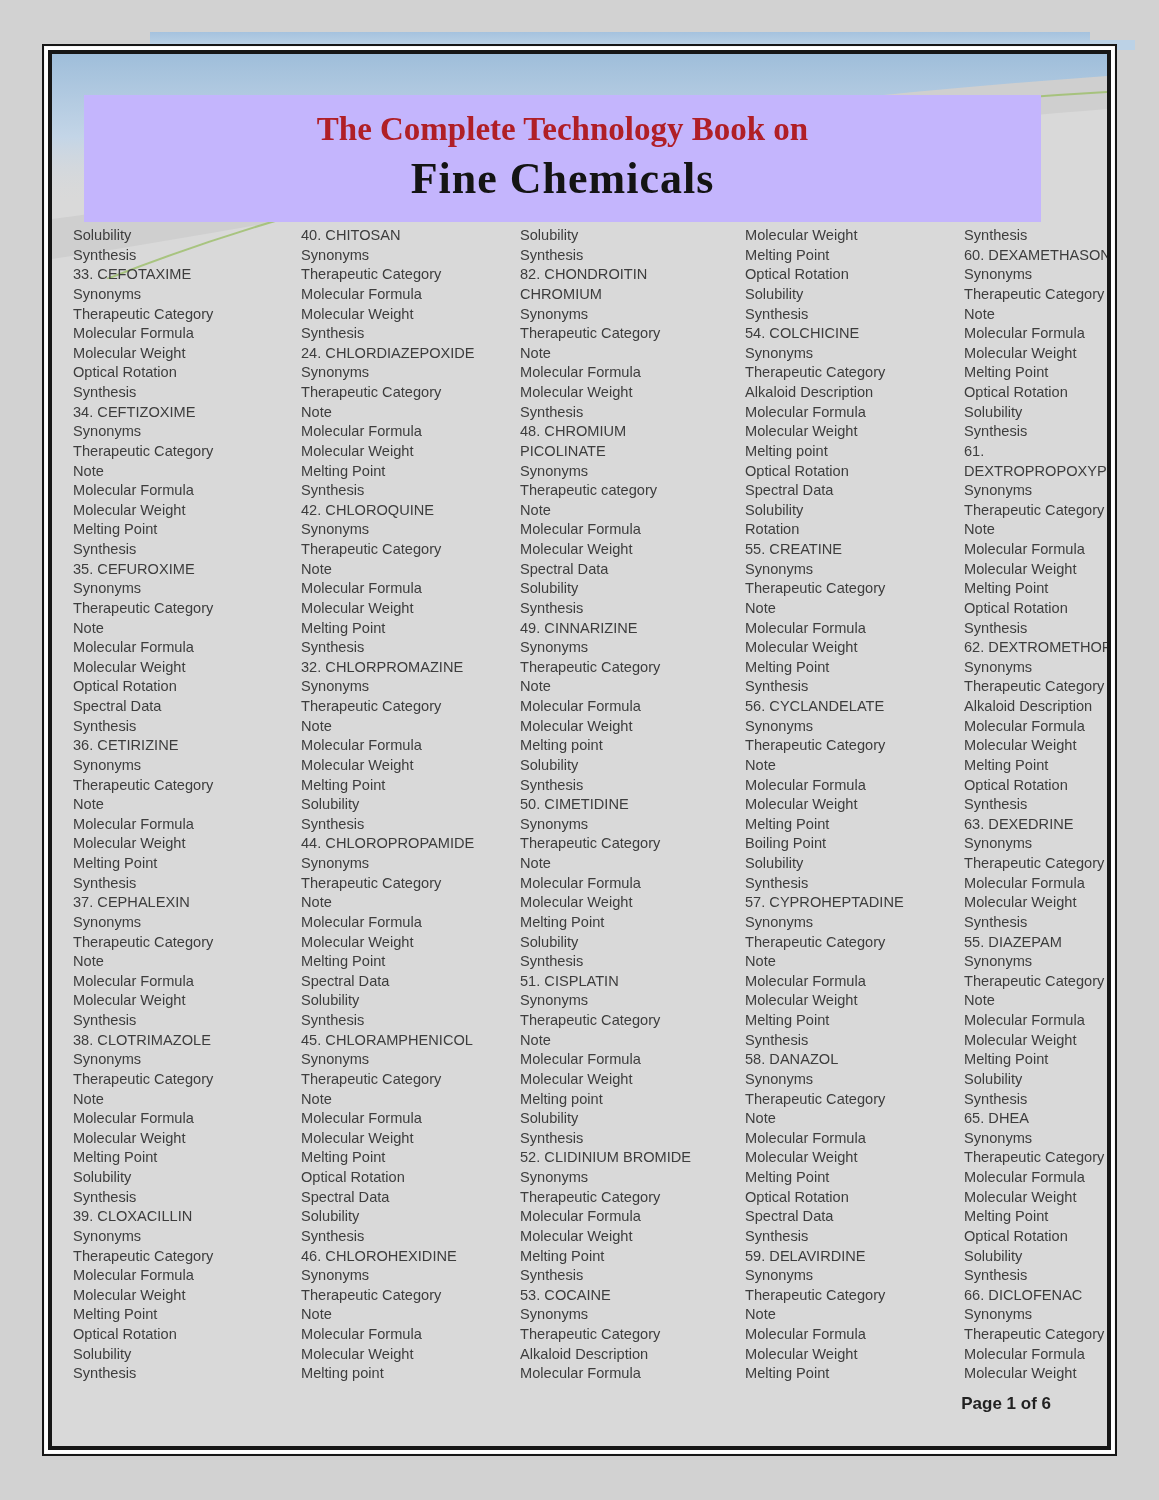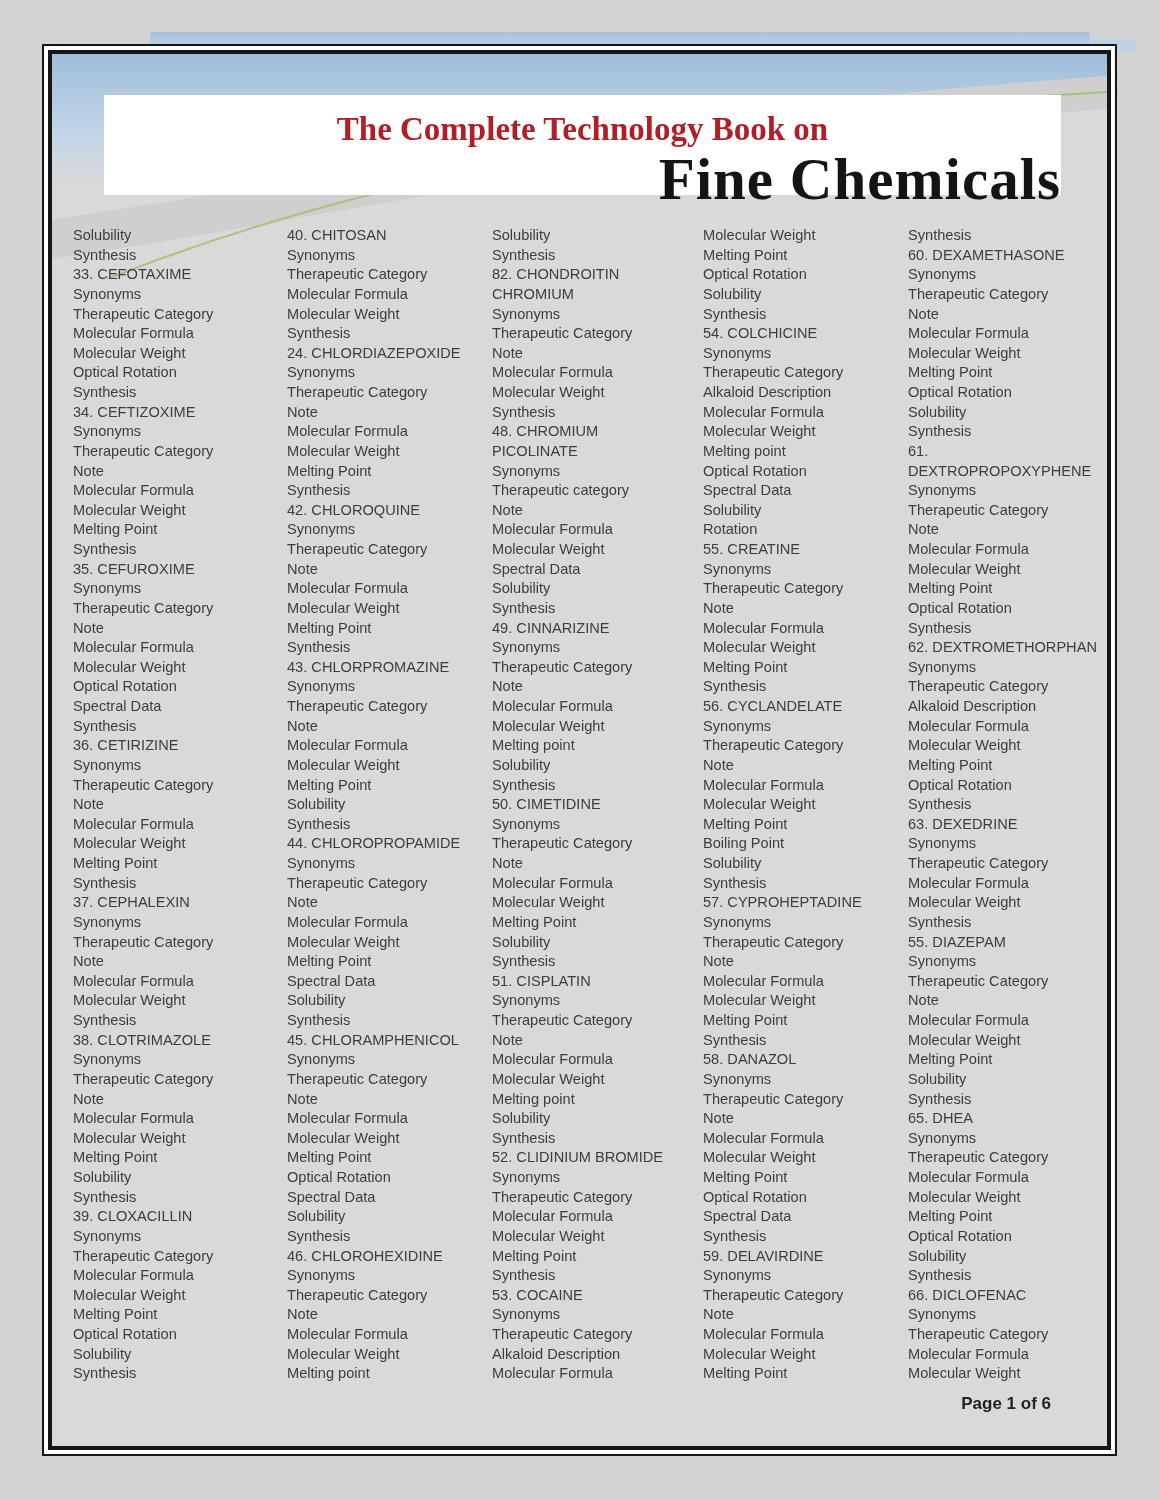--- a/index.html
+++ b/index.html
@@ -23,36 +23,36 @@
     position:absolute;left:42px;top:44px;width:1071px;height:1408px;
     background:#ffffff;border:2px solid #161616;
     box-shadow:0 0 0 1px #f6f6f6 inset;
   }
   .sheet-inner{
     position:absolute;left:4px;top:4px;right:4px;bottom:4px;
     border:4px solid #161616;background:#d9d9d9;overflow:hidden;
   }
   .deco{position:absolute;left:0;top:0;width:100%;height:225px;}
   .header-box{
-    position:absolute;left:52px;top:41px;width:957px;height:100px;
-    background:#ffffff;text-align:center;
+    position:absolute;left:32px;top:41px;width:957px;height:127px;
+    background:#c4b5fd;text-align:center;
   }
   .title1{
     margin-top:16px;
     font-family:"Liberation Serif", serif;font-weight:bold;
     font-size:33px;line-height:36px;color:#b01f26;
   }
   .title2{
     margin-top:2px;
     font-family:"Liberation Serif", serif;font-weight:bold;
-    font-size:59px;line-height:60px;color:#141414;letter-spacing:1px;text-align:right;
+    font-size:44px;line-height:60px;color:#141414;letter-spacing:1px;
   }
   .columns{
     position:absolute;left:21px;top:172px;width:1040px;
-    display:flex;align-items:flex-start;
+    display:flex;align-items:flex-start;gap:14px;
   }
   .toc-col{flex:0 0 auto;}
   .toc-col:nth-child(1){width:214px;}
   .toc-col:nth-child(2){width:205px;}
   .toc-col:nth-child(3){width:211px;}
   .toc-col:nth-child(4){width:205px;}
   .toc-col:nth-child(5){width:180px;}
   .toc-line{
     font-size:14.6px;line-height:19.63px;color:#3d3d3d;
     white-space:nowrap;
@@ -168,21 +168,21 @@
           <div class="toc-line">Melting Point</div>
           <div class="toc-line">Synthesis</div>
           <div class="toc-line">42. CHLOROQUINE</div>
           <div class="toc-line">Synonyms</div>
           <div class="toc-line">Therapeutic Category</div>
           <div class="toc-line">Note</div>
           <div class="toc-line">Molecular Formula</div>
           <div class="toc-line">Molecular Weight</div>
           <div class="toc-line">Melting Point</div>
           <div class="toc-line">Synthesis</div>
-          <div class="toc-line">43. CHLORPROMAZINE</div>
+          <div class="toc-line">32. CHLORPROMAZINE</div>
           <div class="toc-line">Synonyms</div>
           <div class="toc-line">Therapeutic Category</div>
           <div class="toc-line">Note</div>
           <div class="toc-line">Molecular Formula</div>
           <div class="toc-line">Molecular Weight</div>
           <div class="toc-line">Melting Point</div>
           <div class="toc-line">Solubility</div>
           <div class="toc-line">Synthesis</div>
           <div class="toc-line">44. CHLOROPROPAMIDE</div>
           <div class="toc-line">Synonyms</div>

